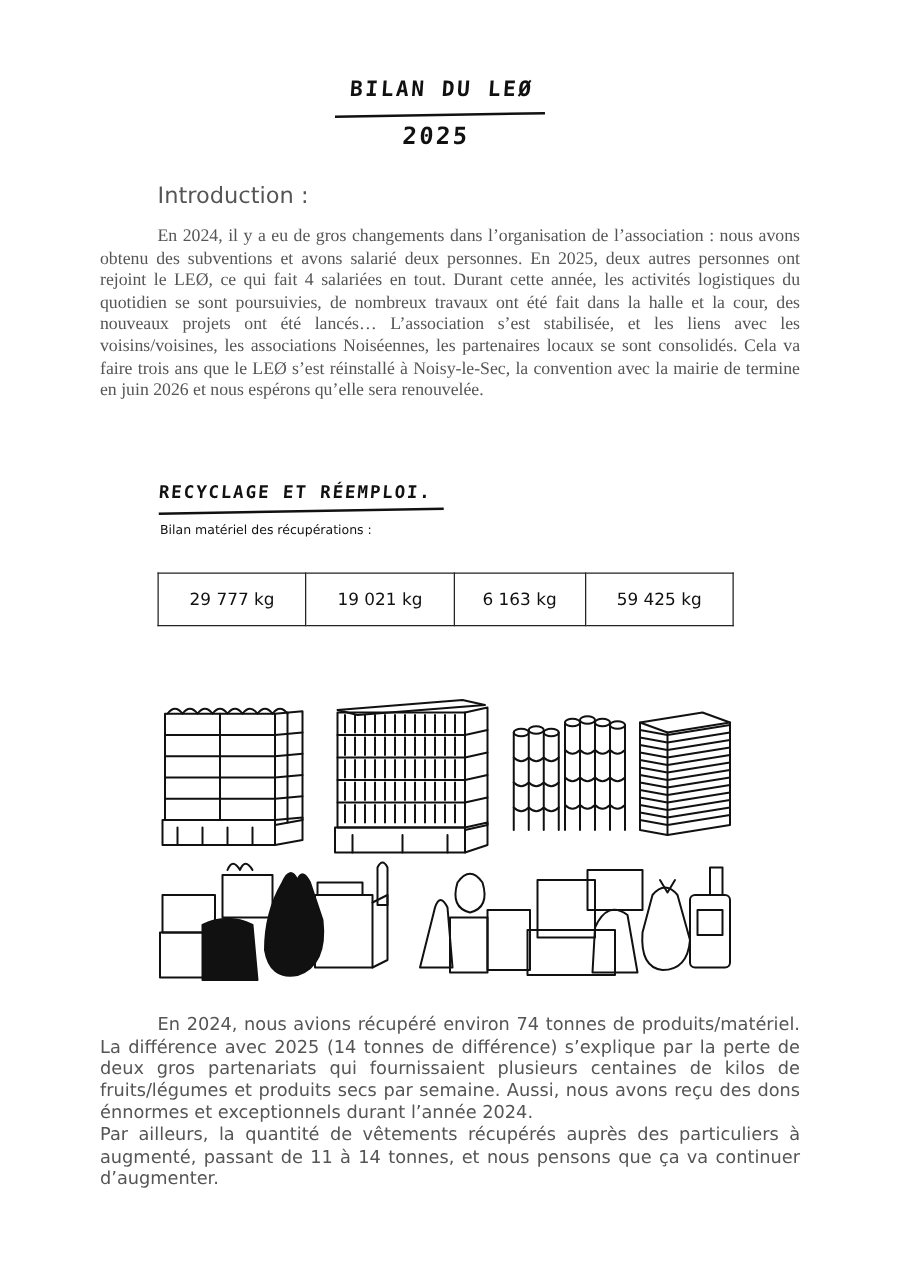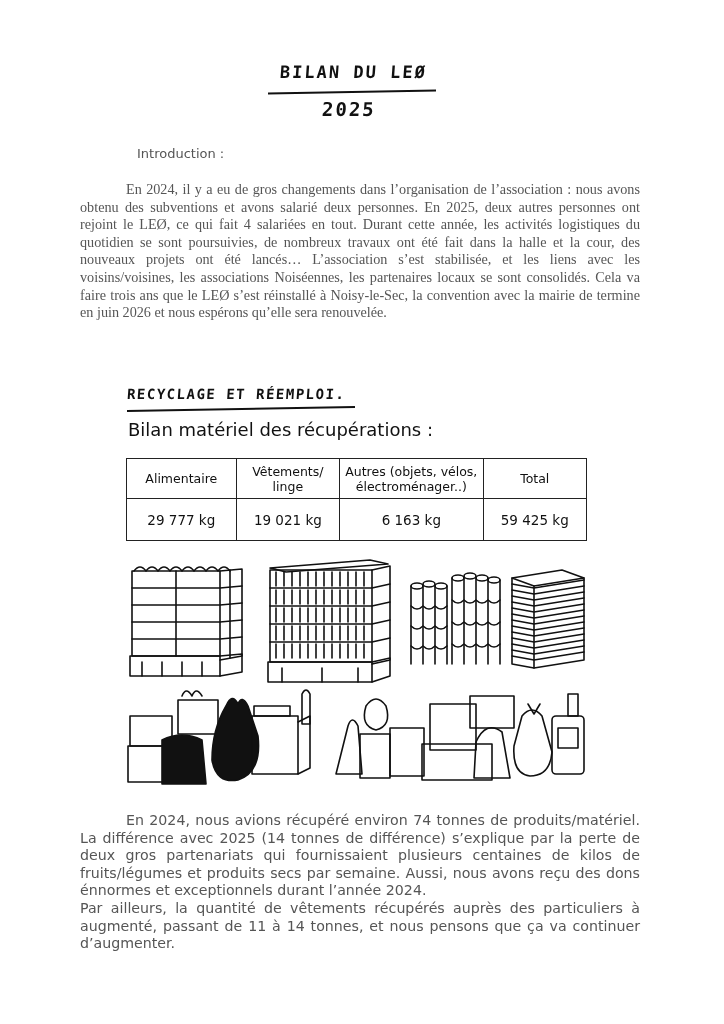--- a/index.html
+++ b/index.html
@@ -18,28 +18,28 @@
     .title-main { position: absolute; left: 12px; top: 4px; font-size: 17px; white-space: nowrap; }
     .title-rule { position: absolute; left: 0; top: 33px; width: 168px; height: 2px; background: #111; transform: rotate(-1deg); }
     .title-year { position: absolute; left: 54px; top: 40px; font-size: 19px; }
 
     
     .para {
       position: absolute; left: 126px; width: 488px;
       font-size: 14.2px; line-height: 17.6px; text-align: justify;
       color: #555555;
     }
-    .intro-label { position: absolute; left: 137px; top: 146px; font-size: 13px; color: #555; }
+    .intro-label { position: absolute; left: 126px; top: 146px; font-size: 18px; color: #555; }
     .p1 { top: 181px; }
 
     
     .section-head { position: absolute; left: 127px; top: 386px; width: 230px; }
     .section-head .txt { font-size: 14px; letter-spacing: 1.5px; white-space: nowrap; }
     .section-head .rule { position: absolute; left: 0; top: 22px; width: 228px; height: 2px; background: #111; transform: rotate(-1deg); }
-    .subhead { position: absolute; left: 128px; top: 419px; font-size: 18px; color: #111; }
+    .subhead { position: absolute; left: 128px; top: 419px; font-size: 10px; color: #111; }
 
     
     table.stats {
       position: absolute; left: 126px; top: 458px; width: 461px;
       border-collapse: collapse; font-size: 13px; color: #111;
     }
     table.stats td, table.stats th {
       border: 1.5px solid #222; text-align: center; vertical-align: middle;
       font-weight: normal; padding: 0 4px;
     }
@@ -68,26 +68,20 @@
   </p>
 
   <div class="section-head" data-name="section-heading">
     <div class="hand txt" data-name="section-heading-text">RECYCLAGE ET RÉEMPLOI.</div>
     <div class="rule" data-name="section-heading-underline"></div>
   </div>
   <div class="subhead" data-name="section-subheading">Bilan matériel des récupérations :</div>
 
   <table class="stats" data-name="recovery-table">
     <tbody>
-        <tr data-name="table-header-row">
-      <th style="width:98px" data-name="table-header-food">Alimentaire</th>
-      <th style="width:92px" data-name="table-header-clothing">Vêtements/ linge</th>
-      <th style="width:131px" data-name="table-header-other">Autres (objets, vélos, électroménager..)</th>
-      <th style="width:92px" data-name="table-header-total">Total</th>
-    </tr>
     <tr data-name="table-row">
       <td data-name="table-cell-food">29 777 kg</td>
       <td data-name="table-cell-clothing">19 021 kg</td>
       <td data-name="table-cell-other">6 163 kg</td>
       <td data-name="table-cell-total">59 425 kg</td>
     </tr>
   </tbody>
     </table>
 
   <svg class="illus" viewBox="0 0 480 230" data-name="recycling-illustrations" fill="none" stroke="#111" stroke-width="1.6" stroke-linecap="round" stroke-linejoin="round">

